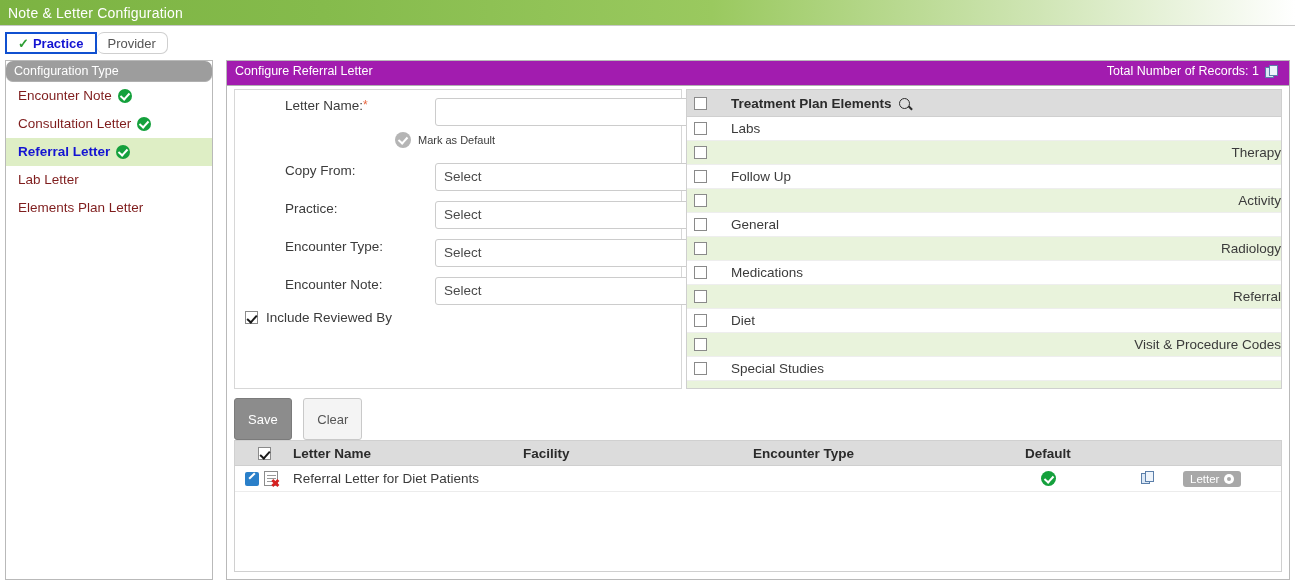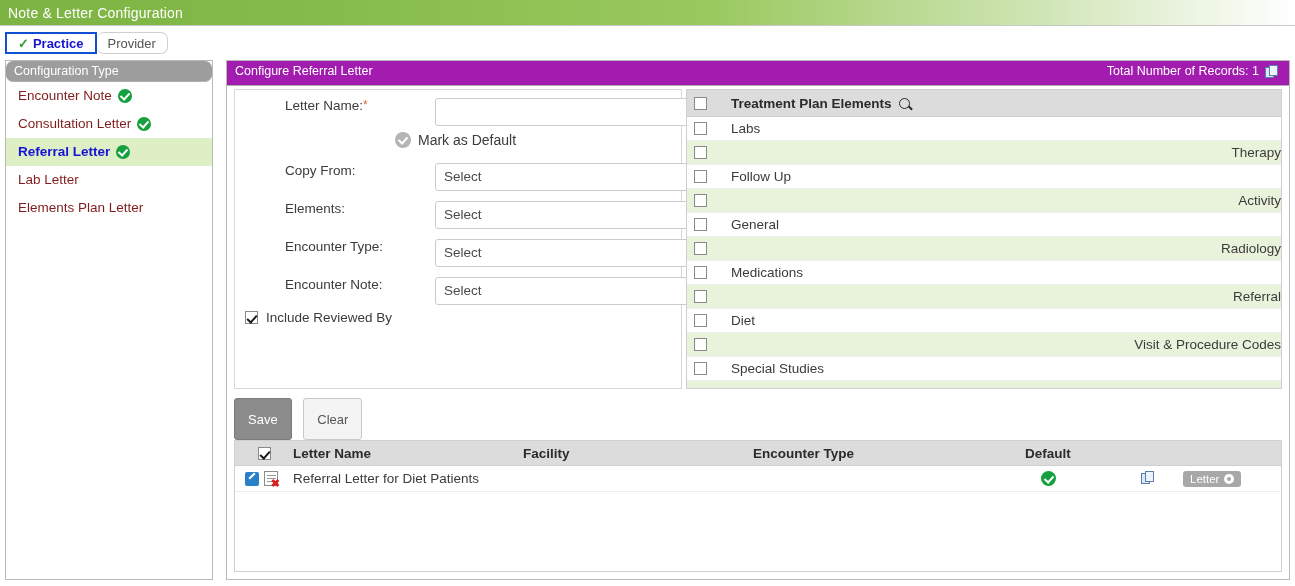--- a/index.html
+++ b/index.html
@@ -128,21 +128,21 @@
     background: #ffffff; position: relative;
     font-size: 13.5px; color: #4a4a4a;
     line-height: 26px; padding-left: 8px; cursor: pointer;
   }
   .select-box .caret {
     position: absolute; right: 8px; top: 0; font-size: 10px; color: #555;
   }
   .mark-default {
     position: absolute; left: 160px; top: 42px;
     display: flex; align-items: center; gap: 7px;
-    font-size: 14px; color: #3b3b3b;
+    font-size: 11px; color: #3b3b3b;
   }
   .badge-gray {
     display: inline-block; width: 16px; height: 16px; border-radius: 50%;
     background: #b5b5b5; position: relative; flex: 0 0 auto;
   }
   .badge-gray::after {
     content: ""; position: absolute;
     left: 5px; top: 3px; width: 4px; height: 7px;
     border: solid #ffffff; border-width: 0 2px 2px 0;
     transform: rotate(42deg);
@@ -357,21 +357,21 @@
 
     <div class="frow" style="top:73px;">
       <div class="flabel">Copy From:</div>
       <div class="select-box">
         <span>Select</span>
         <span class="caret">▼</span>
       </div>
     </div>
 
     <div class="frow" style="top:111px;">
-      <div class="flabel">Elements:</div>
+      <div class="flabel">Practice:</div>
       <div class="select-box">
         <span>Select</span>
         <span class="caret">▼</span>
       </div>
     </div>
 
     <div class="frow" style="top:149px;">
       <div class="flabel">Encounter Type:</div>
       <div class="select-box">
         <span>Select</span>

